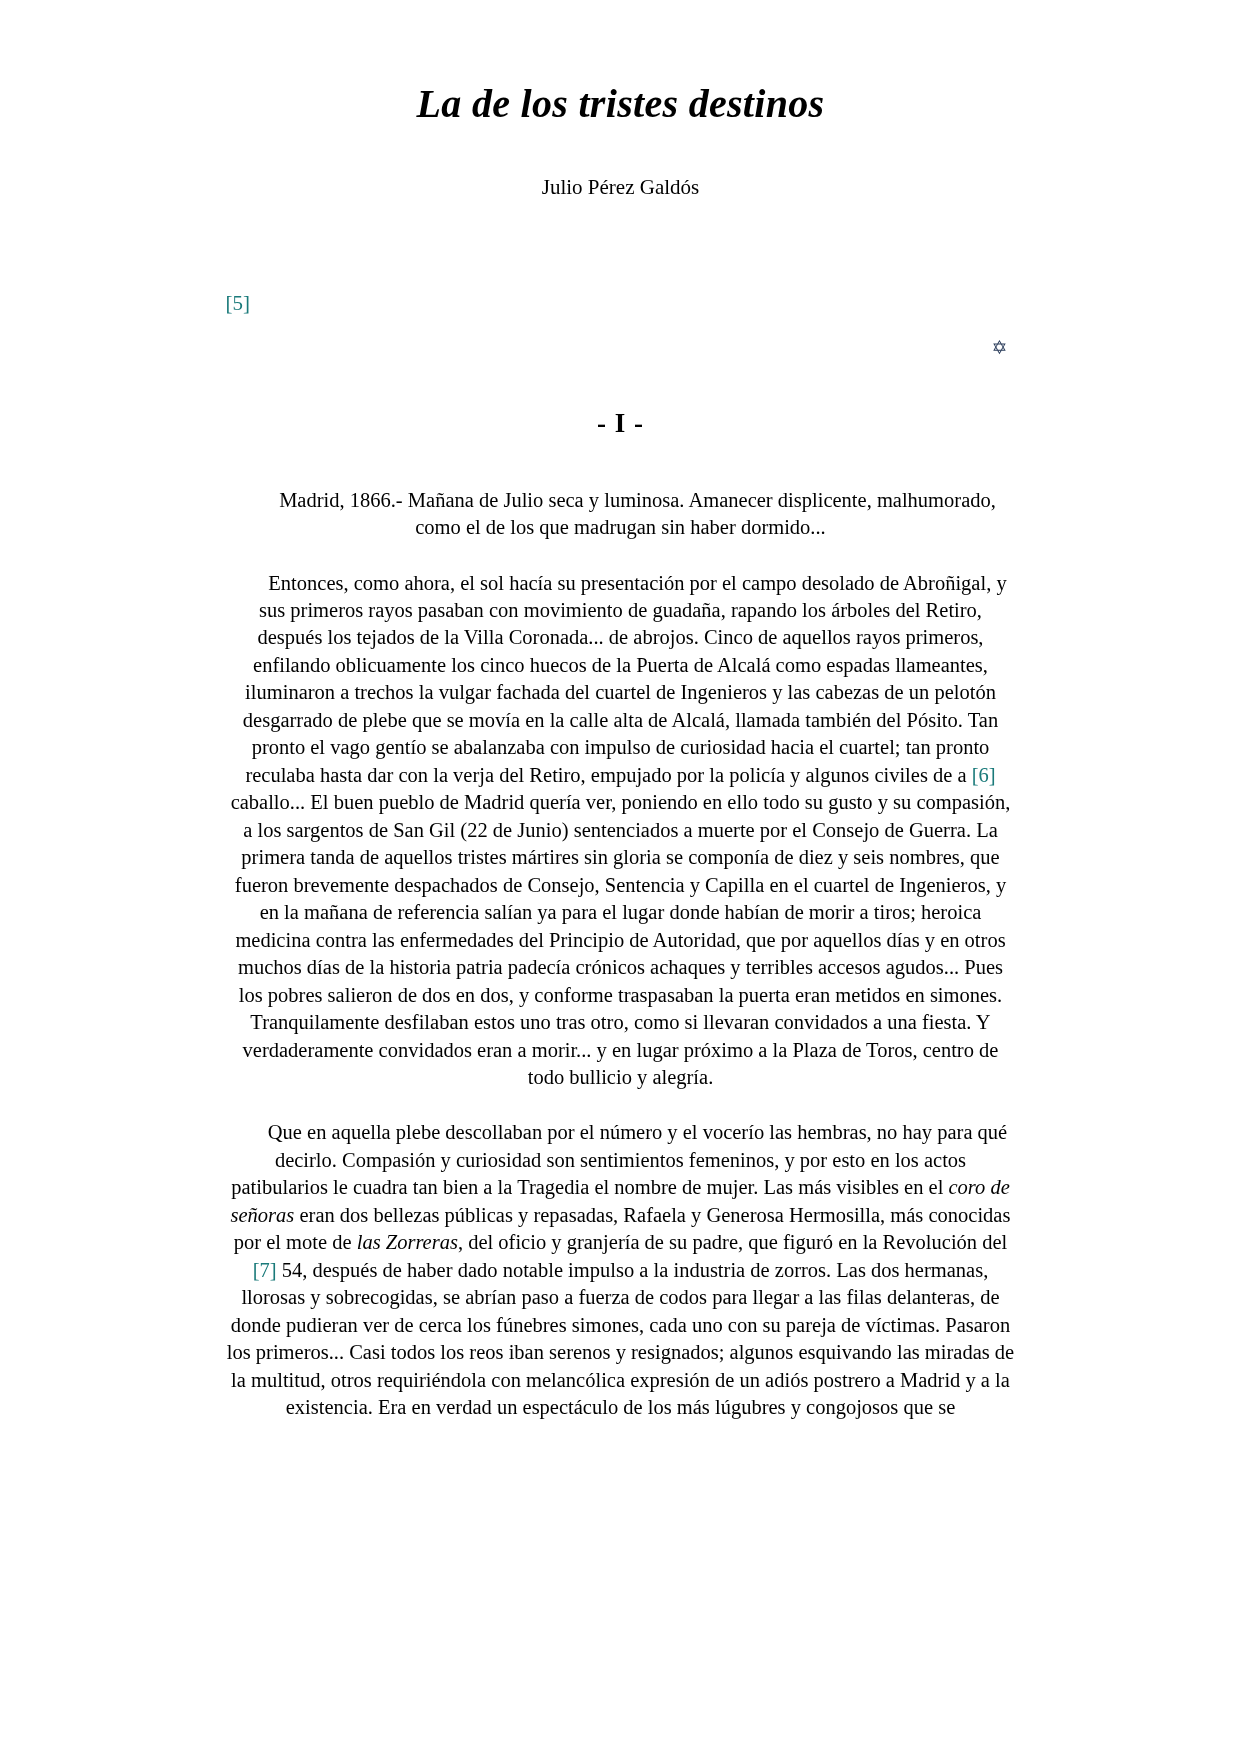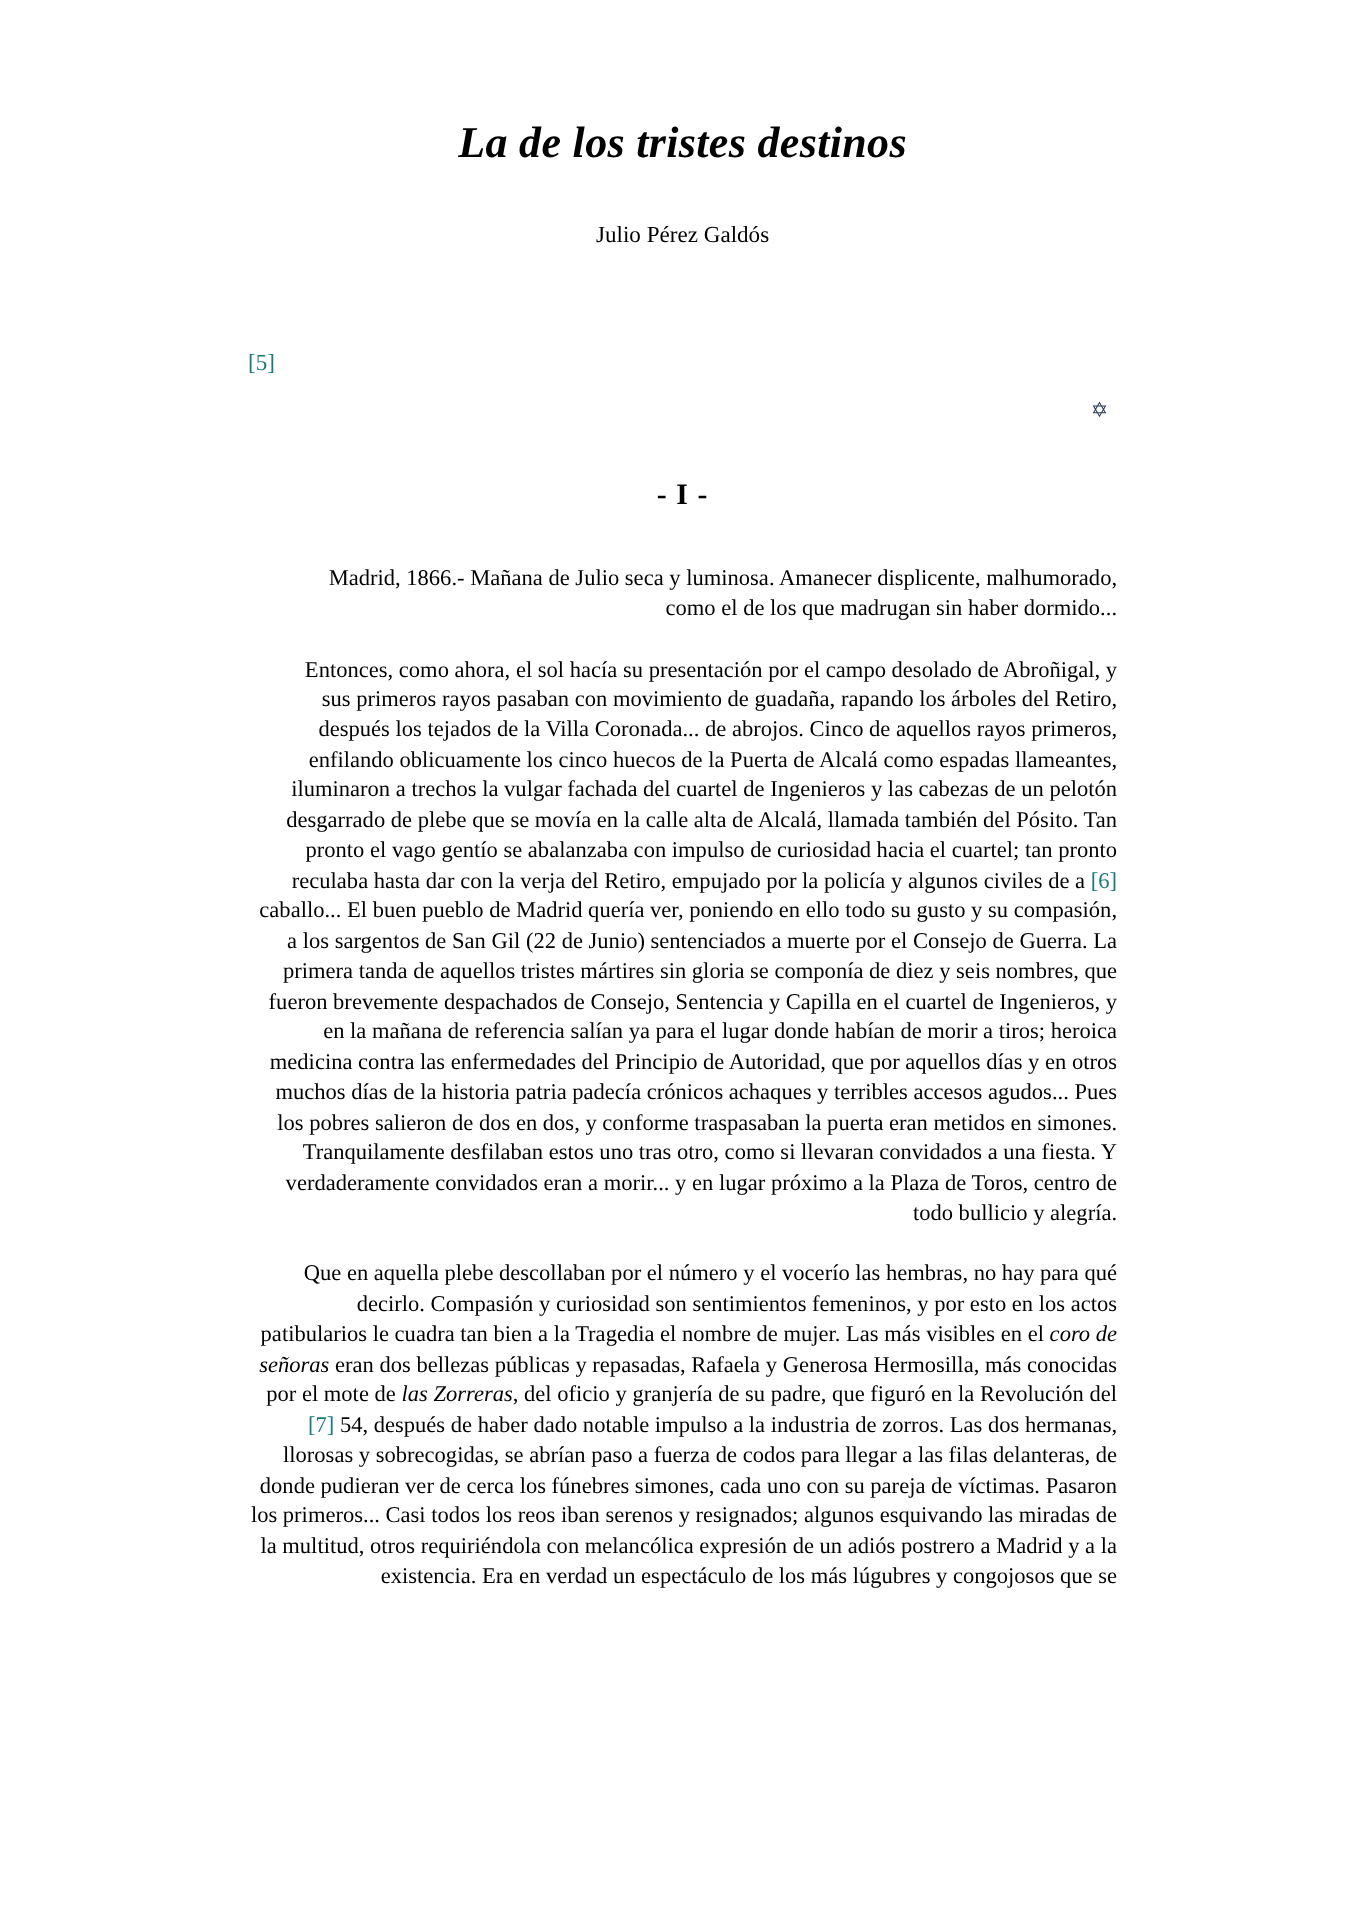--- a/index.html
+++ b/index.html
@@ -17,21 +17,21 @@
   .page {
     width: 1241px;
     height: 1754px;
     box-sizing: border-box;
     padding: 0;
     position: relative;
   }
   .content {
     margin: 0 auto;
     width: 790px;
-    padding-top: 106px;
+    padding-top: 80px;
   }
   .doc-title {
     font-size: 40px;
     font-weight: bold;
     font-style: italic;
     text-align: center;
     letter-spacing: 0.3px;
     margin: 0;
     line-height: 1.2;
   }
@@ -69,21 +69,21 @@
     text-align: center;
     font-size: 27px;
     font-weight: bold;
     margin: 0;
     padding-top: 36px;
     letter-spacing: 1px;
   }
   p.body-par {
     font-size: 20.5px;
     line-height: 1.34;
-    text-align: right;
+    text-align: center;
     margin: 0;
     text-indent: 34px;
     padding-top: 28px;
   }
   p.body-par.first {
     padding-top: 48px;
   }
   .ital {
     font-style: italic;
   }

